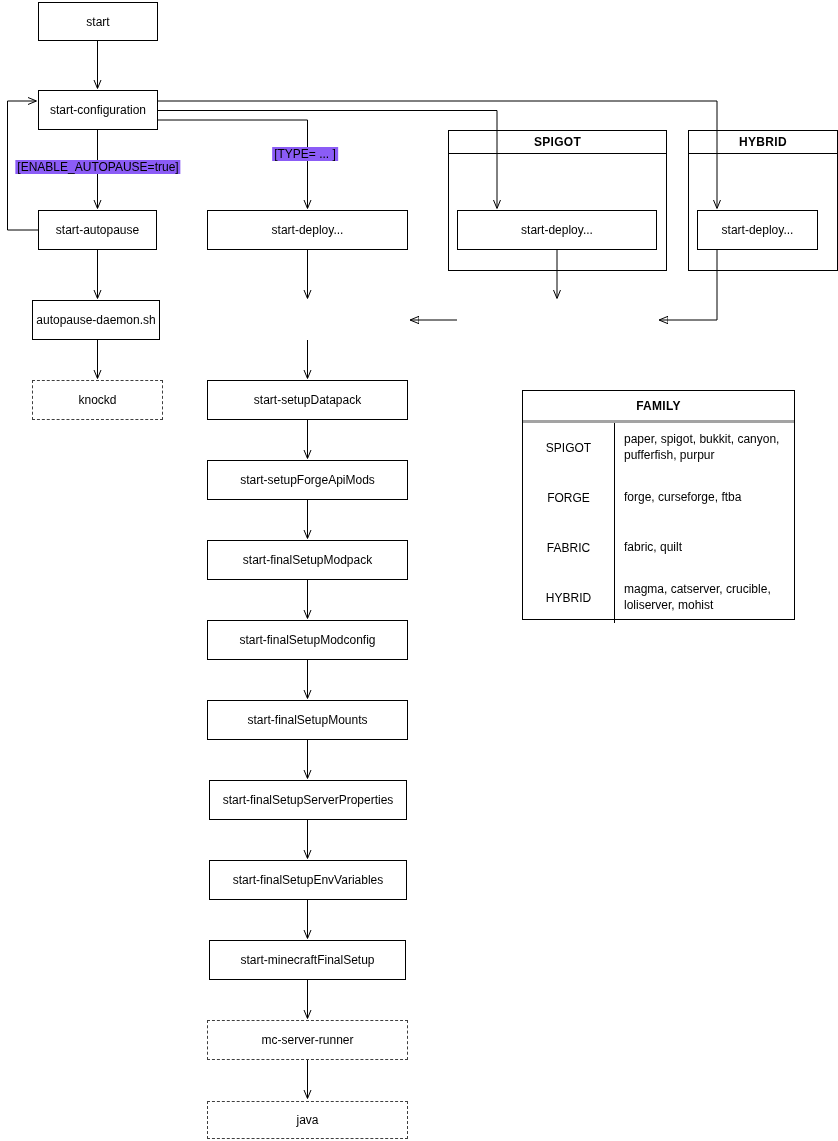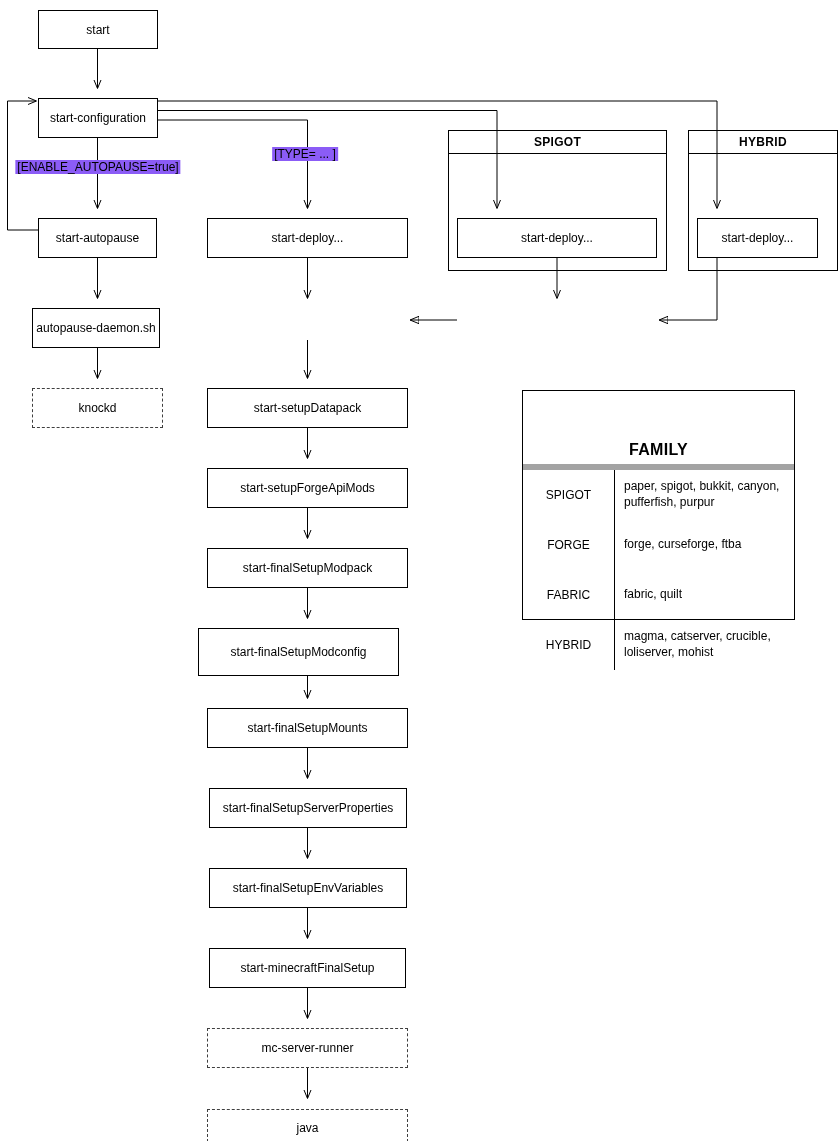--- a/index.html
+++ b/index.html
@@ -3,21 +3,21 @@
 <meta charset="utf-8">
 <style>
   html,body{margin:0;padding:0;background:#ffffff;}
   .canvas{
     position:relative;width:838px;height:1141px;background:#ffffff;
     font-family:"Liberation Sans",sans-serif;color:#000;overflow:hidden;
   }
   .node{
     position:absolute;background:#ffffff;border:1px solid #000000;
     display:flex;align-items:center;justify-content:center;
-    font-size:12px;white-space:nowrap;box-sizing:border-box;text-align:center;margin-top:8px;
+    font-size:12px;white-space:nowrap;box-sizing:border-box;text-align:center;
   }
   .node.dashed{border:1px dashed #3f3f3f;}
   .group{
     position:absolute;background:#ffffff;border:1px solid #000000;box-sizing:border-box;
   }
   .group-title{
     height:22px;border-bottom:1px solid #000000;
     display:flex;align-items:center;justify-content:center;
     font-size:12px;font-weight:bold;letter-spacing:.3px;
   }
@@ -25,23 +25,23 @@
   svg.edges path{fill:none;stroke:#000000;stroke-width:1;}
   .edge-label{
     position:absolute;transform:translate(-50%,-50%);
     background:#8b5cf6;font-size:12px;padding:0 2px;white-space:nowrap;
   }
   .family-table{
     position:absolute;left:522px;top:390px;width:273px;height:230px;
     border:1px solid #000000;box-sizing:border-box;background:#ffffff;
   }
   .ft-header{
-    height:29px;border-bottom:6px solid #a3a3a3;
+    height:29px;border-bottom:3px solid #a3a3a3;
     display:flex;align-items:center;justify-content:center;
-    font-size:16px;font-weight:bold;letter-spacing:.3px;margin-top:44px;
+    font-size:12px;font-weight:bold;letter-spacing:.3px;
   }
   .ft-row{display:flex;height:50px;}
   .ft-family{
     width:91px;flex-shrink:0;border-right:1px solid #000000;
     display:flex;align-items:center;justify-content:center;font-size:12px;
   }
   .ft-members{
     flex:1;display:flex;align-items:center;
     padding:0 9px;font-size:12px;line-height:1.3;
   }
@@ -115,21 +115,21 @@
   <div class="node dashed" style="left:32px;top:380px;width:131px;height:40px">knockd</div>
 
   <div class="node" style="left:207px;top:210px;width:201px;height:40px">start-deploy...</div>
   <div class="node" style="left:457px;top:210px;width:200px;height:40px">start-deploy...</div>
   <div class="node" style="left:697px;top:210px;width:121px;height:40px">start-deploy...</div>
 
 
   <div class="node" style="left:207px;top:380px;width:201px;height:40px">start-setupDatapack</div>
   <div class="node" style="left:207px;top:460px;width:201px;height:40px">start-setupForgeApiMods</div>
   <div class="node" style="left:207px;top:540px;width:201px;height:40px">start-finalSetupModpack</div>
-  <div class="node" style="left:198px;top:620px;width:201px;height:48px">start-finalSetupModconfig</div>
+  <div class="node" style="left:207px;top:620px;width:201px;height:40px">start-finalSetupModconfig</div>
   <div class="node" style="left:207px;top:700px;width:201px;height:40px">start-finalSetupMounts</div>
   <div class="node" style="left:209px;top:780px;width:198px;height:40px">start-finalSetupServerProperties</div>
   <div class="node" style="left:209px;top:860px;width:198px;height:40px">start-finalSetupEnvVariables</div>
   <div class="node" style="left:209px;top:940px;width:197px;height:40px">start-minecraftFinalSetup</div>
   <div class="node dashed" style="left:207px;top:1020px;width:201px;height:40px">mc-server-runner</div>
   <div class="node dashed" style="left:207px;top:1101px;width:201px;height:38px">java</div>
 
   <div class="edge-label" style="left:98px;top:167px">[ENABLE_AUTOPAUSE=true]</div>
   <div class="edge-label" style="left:305px;top:154px">[TYPE= ... ]</div>
 

